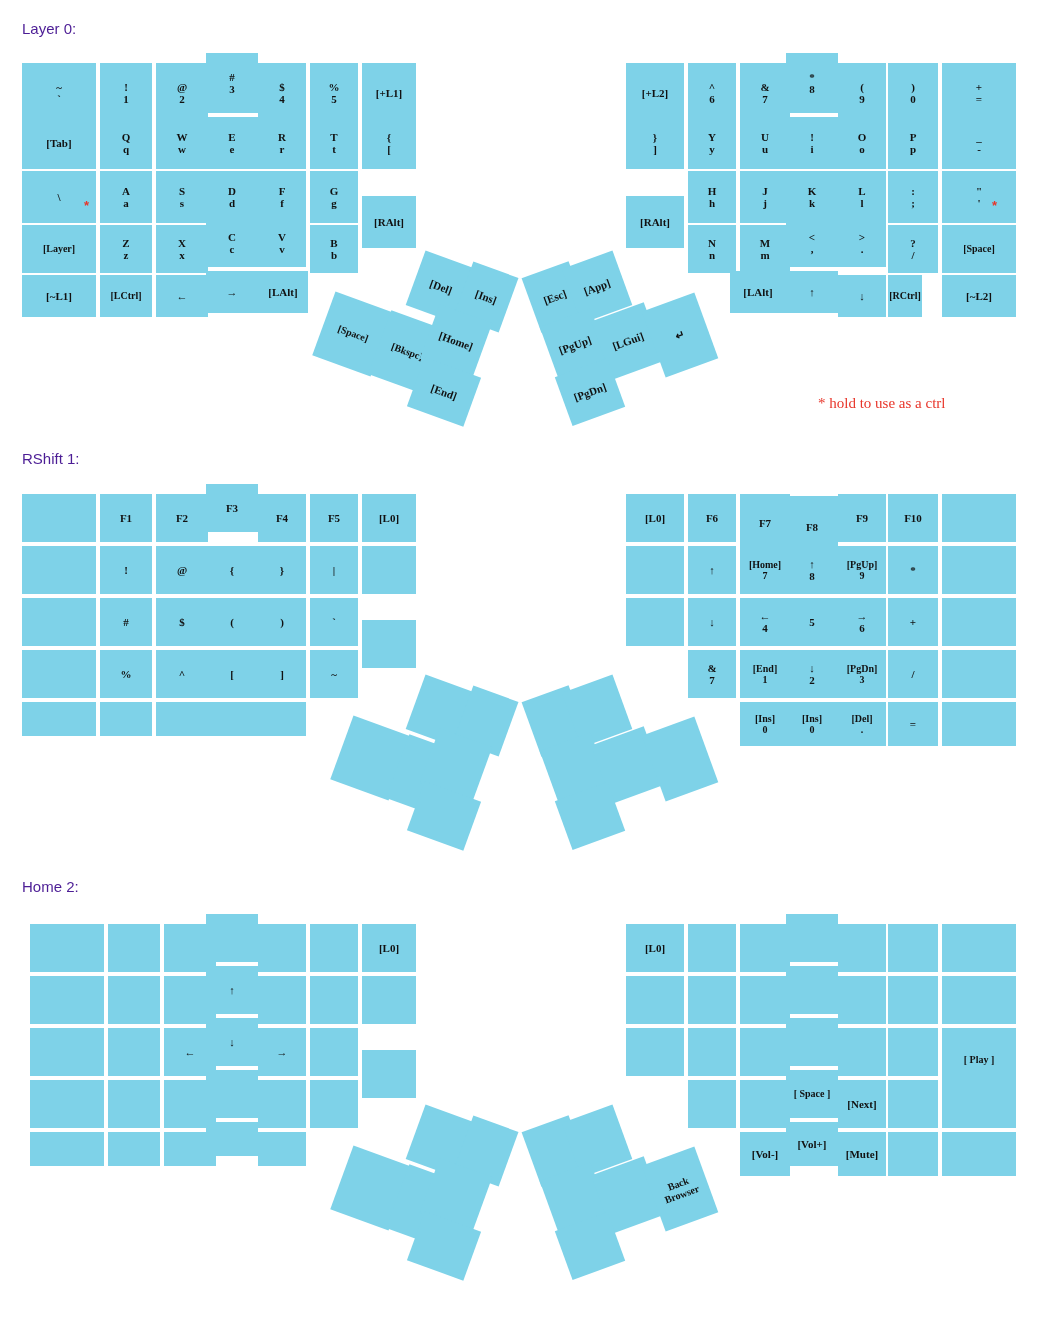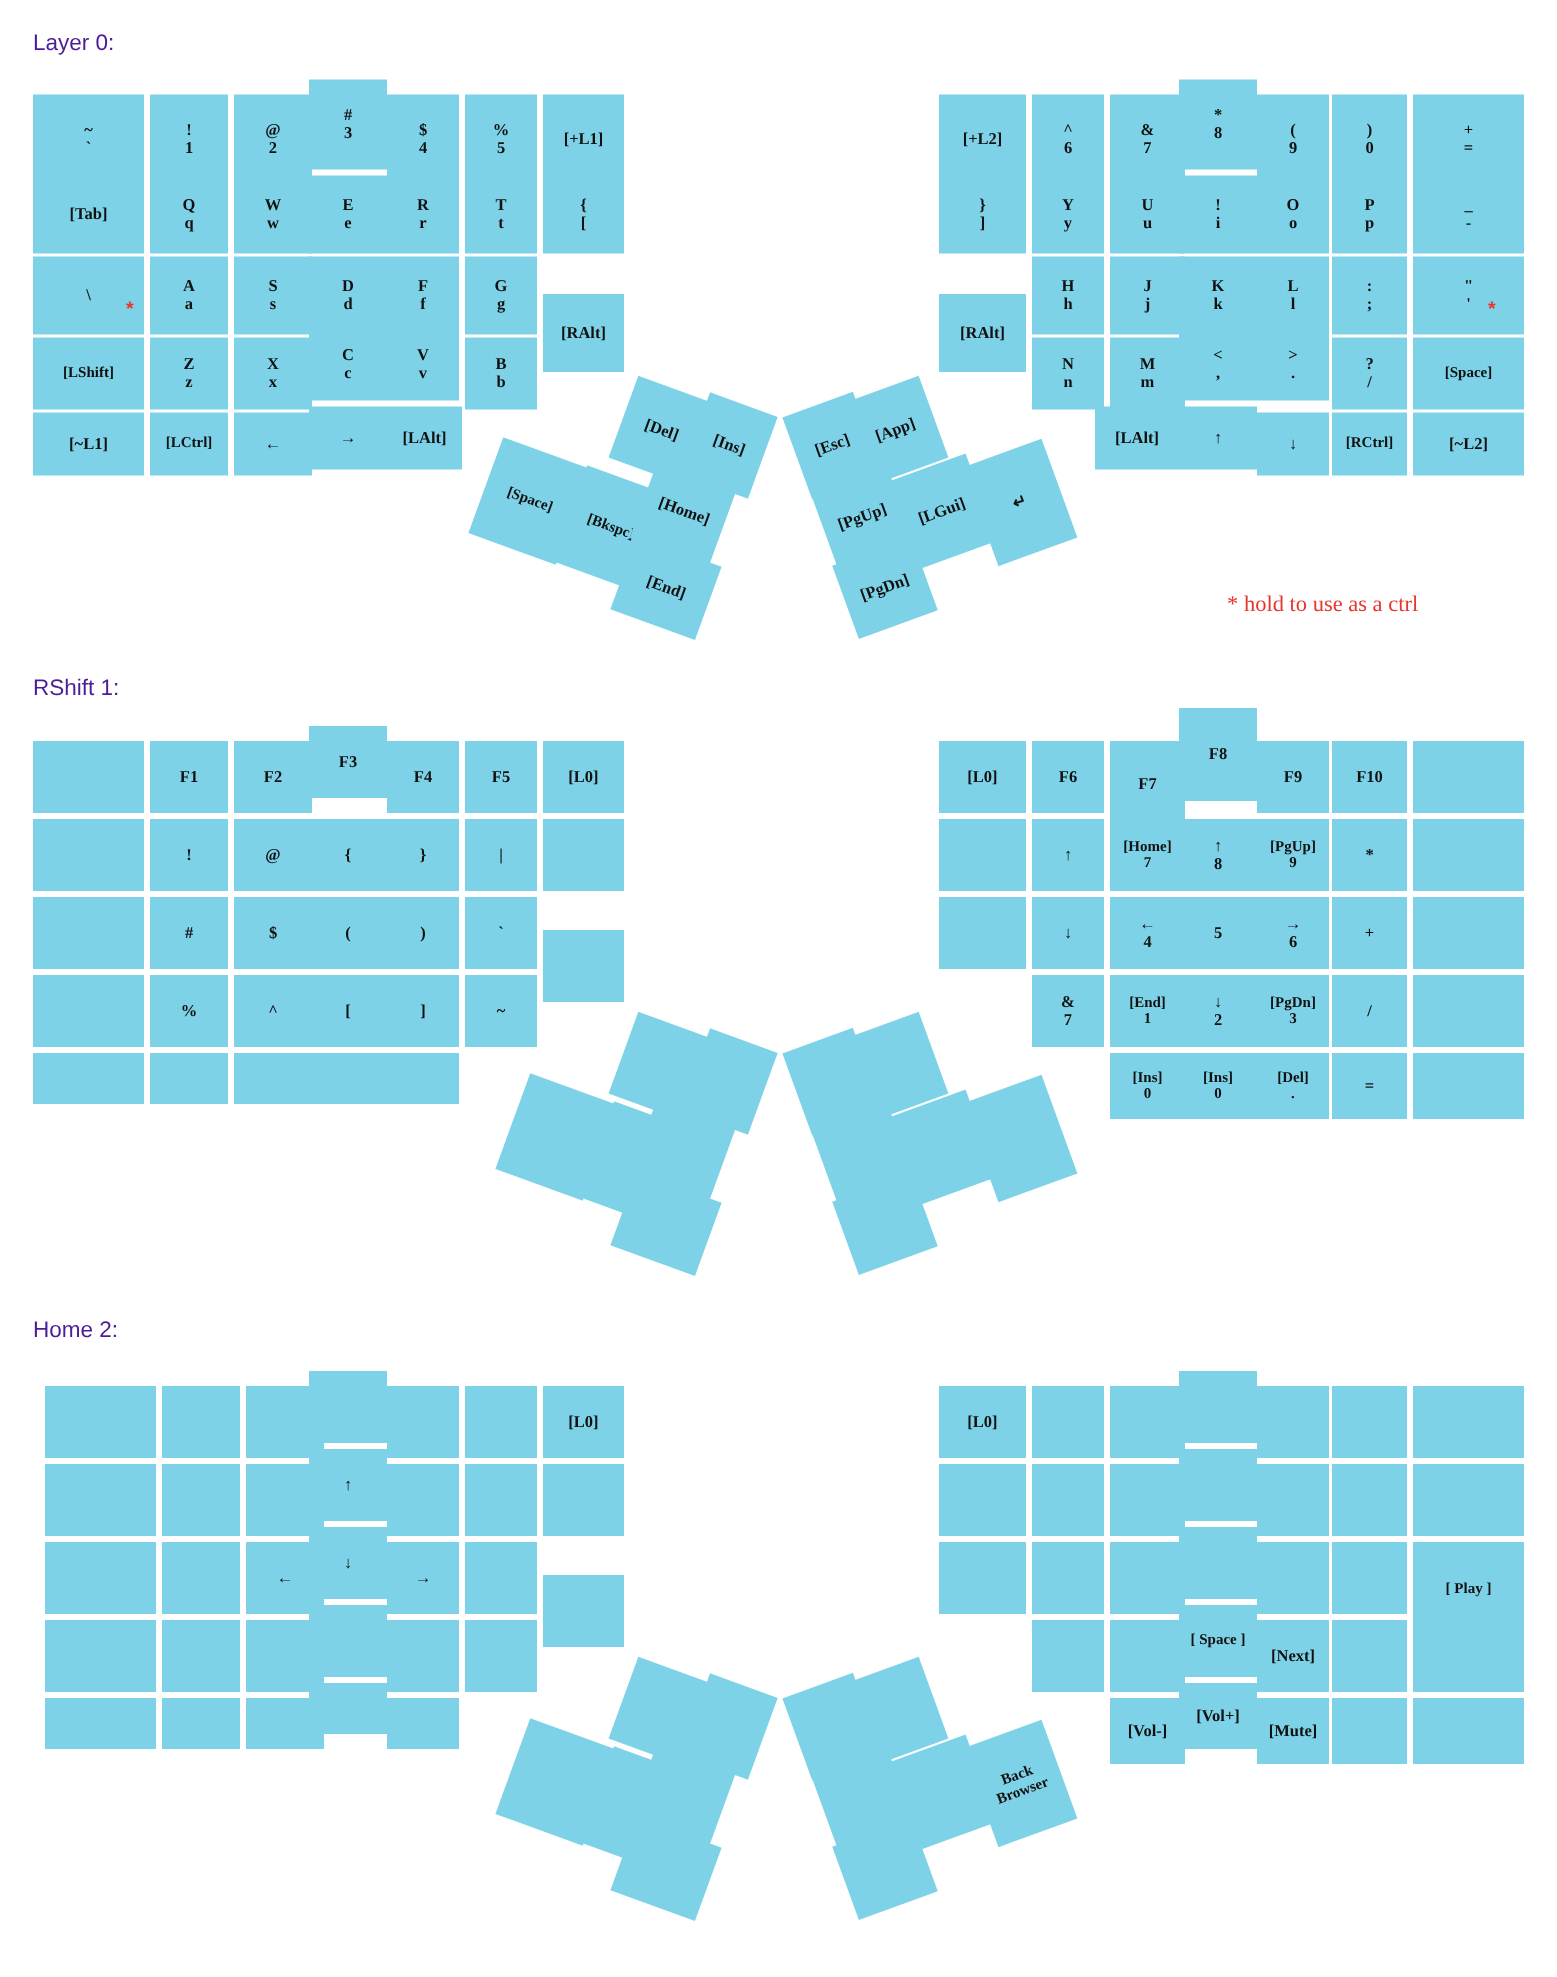--- a/index.html
+++ b/index.html
@@ -68,21 +68,21 @@
 a</div>
     <div class="key" style="left: 156px; top: 171px; width: 52px; height: 52px;">S
 s</div>
     <div class="key" style="left: 206px; top: 171px; width: 52px; height: 52px;">D
 d</div>
     <div class="key" style="left: 258px; top: 171px; width: 48px; height: 52px;">F
 f</div>
     <div class="key" style="left: 310px; top: 171px; width: 48px; height: 52px;">G
 g</div>
     <div class="key" style="left: 362px; top: 196px; width: 54px; height: 52px;">[RAlt]</div>
-    <div class="key small" style="left: 22px; top: 225px; width: 74px; height: 48px;">[LShift]</div>
+    <div class="key small" style="left: 22px; top: 225px; width: 74px; height: 48px;">[Layer]</div>
     <div class="key" style="left: 100px; top: 225px; width: 52px; height: 48px;">Z
 z</div>
     <div class="key" style="left: 156px; top: 225px; width: 52px; height: 48px;">X
 x</div>
     <div class="key" style="left: 206px; top: 219px; width: 52px; height: 48px;">C
 c</div>
     <div class="key" style="left: 258px; top: 219px; width: 48px; height: 48px;">V
 v</div>
     <div class="key" style="left: 310px; top: 225px; width: 48px; height: 48px;">B
 b</div>
@@ -150,21 +150,21 @@
     <div class="key" style="left: 786px; top: 219px; width: 52px; height: 48px;">&lt;
 ,</div>
     <div class="key" style="left: 838px; top: 219px; width: 48px; height: 48px;">&gt;
 .</div>
     <div class="key" style="left: 888px; top: 225px; width: 50px; height: 48px;">?
 /</div>
     <div class="key small" style="left: 942px; top: 225px; width: 74px; height: 48px;">[Space]</div>
     <div class="key" style="left: 730px; top: 271px; width: 56px; height: 42px;">[LAlt]</div>
     <div class="key" style="left: 786px; top: 271px; width: 52px; height: 42px;">↑</div>
     <div class="key" style="left: 838px; top: 275px; width: 48px; height: 42px;">↓</div>
-    <div class="key small" style="left: 888px; top: 275px; width: 50px; height: 42px;">[RCtrl]</div>
+    <div class="key small" style="left: 888px; top: 275px; width: 34px; height: 42px;">[RCtrl]</div>
     <div class="key" style="left: 942px; top: 275px; width: 74px; height: 42px;">[~L2]</div>
     <div class="key" style="left: 22px; top: 494px; width: 74px; height: 48px;"></div>
     <div class="key" style="left: 100px; top: 494px; width: 52px; height: 48px;">F1</div>
     <div class="key" style="left: 156px; top: 494px; width: 52px; height: 48px;">F2</div>
     <div class="key" style="left: 206px; top: 484px; width: 52px; height: 48px;">F3</div>
     <div class="key" style="left: 258px; top: 494px; width: 48px; height: 48px;">F4</div>
     <div class="key" style="left: 310px; top: 494px; width: 48px; height: 48px;">F5</div>
     <div class="key" style="left: 362px; top: 494px; width: 54px; height: 48px;">[L0]</div>
     <div class="key" style="left: 22px; top: 546px; width: 74px; height: 48px;"></div>
     <div class="key" style="left: 100px; top: 546px; width: 52px; height: 48px;">!</div>
@@ -199,21 +199,21 @@
     <div class="key" style="left: 414px; top: 790px; width: 60px; height: 52px; transform: rotate(20deg);"></div>
     <div class="key" style="left: 530px; top: 692px; width: 50px; height: 58px; transform: rotate(-20deg);"></div>
     <div class="key" style="left: 570px; top: 682px; width: 54px; height: 58px; transform: rotate(-20deg);"></div>
     <div class="key" style="left: 548px; top: 740px; width: 54px; height: 58px; transform: rotate(-20deg);"></div>
     <div class="key" style="left: 600px; top: 734px; width: 56px; height: 62px; transform: rotate(-20deg);"></div>
     <div class="key" style="left: 652px; top: 724px; width: 56px; height: 70px; transform: rotate(-20deg);"></div>
     <div class="key" style="left: 562px; top: 790px; width: 56px; height: 52px; transform: rotate(-20deg);"></div>
     <div class="key" style="left: 626px; top: 494px; width: 58px; height: 48px;">[L0]</div>
     <div class="key" style="left: 688px; top: 494px; width: 48px; height: 48px;">F6</div>
     <div class="key" style="left: 740px; top: 494px; width: 50px; height: 59px;">F7</div>
-    <div class="key" style="left: 786px; top: 472px; width: 52px; height: 62px;">F8</div>
+    <div class="key" style="left: 786px; top: 496px; width: 52px; height: 62px;">F8</div>
     <div class="key" style="left: 838px; top: 494px; width: 48px; height: 48px;">F9</div>
     <div class="key" style="left: 888px; top: 494px; width: 50px; height: 48px;">F10</div>
     <div class="key" style="left: 942px; top: 494px; width: 74px; height: 48px;"></div>
     <div class="key" style="left: 626px; top: 546px; width: 58px; height: 48px;"></div>
     <div class="key" style="left: 688px; top: 546px; width: 48px; height: 48px;">↑</div>
     <div class="key small" style="left: 740px; top: 546px; width: 50px; height: 48px;">[Home]
 7</div>
     <div class="key" style="left: 786px; top: 546px; width: 52px; height: 48px;">↑
 8</div>
     <div class="key small" style="left: 838px; top: 546px; width: 48px; height: 48px;">[PgUp]

